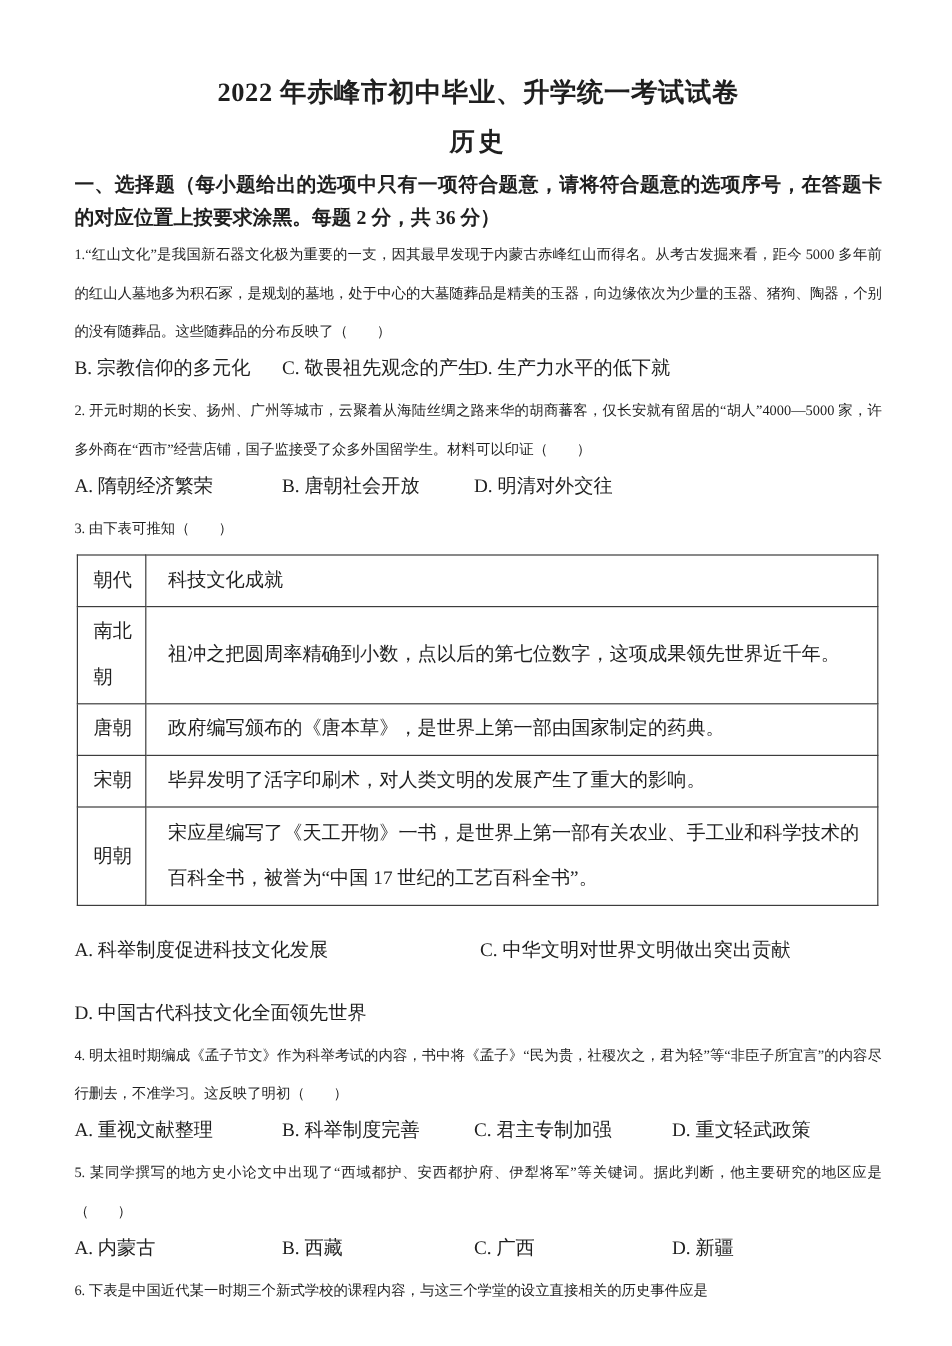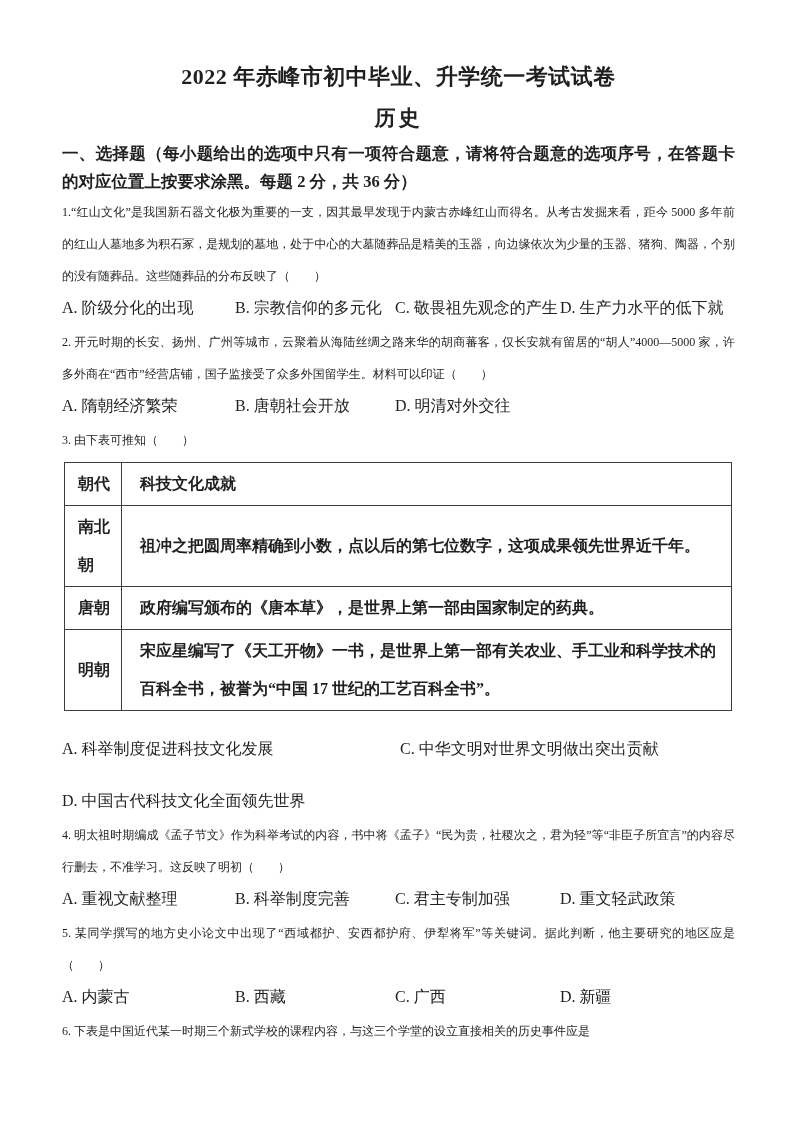--- a/index.html
+++ b/index.html
@@ -62,21 +62,21 @@
   .option { white-space: nowrap; }
   .qtable {
     border-collapse: collapse;
     width: 668px;
     margin: 6px 0 22px 2px;
     font-size: 16px;
     table-layout: fixed;
   }
   .qtable th, .qtable td {
     border: 1px solid #3d3d3d;
-    font-weight: 700;
+    font-weight: 400;
     text-align: left;
     vertical-align: middle;
     padding: 2px 6px 2px 13px;
     line-height: 38px;
   }
   .qtable .col-dynasty { width: 57px; }
   .qtable th.desc, .qtable td.desc { padding-left: 18px; }
   .qtable tbody tr:nth-child(1) { height: 42px; }
   .qtable tbody tr:nth-child(2) { height: 80px; }
   .qtable tbody tr:nth-child(3) { height: 42px; }
@@ -89,21 +89,20 @@
 <div class="page">
 
   <h1 class="doc-title">2022 年赤峰市初中毕业、升学统一考试试卷</h1>
   <h2 class="doc-subject">历史</h2>
 
   <p class="section-heading">一、选择题（每小题给出的选项中只有一项符合题意，请将符合题意的选项序号，在答题卡的对应位置上按要求涂黑。每题 2 分，共 36 分）</p>
 
   <section class="question">
     <p class="stem">1.“红山文化”是我国新石器文化极为重要的一支，因其最早发现于内蒙古赤峰红山而得名。从考古发掘来看，距今 5000 多年前的红山人墓地多为积石冢，是规划的墓地，处于中心的大墓随葬品是精美的玉器，向边缘依次为少量的玉器、猪狗、陶器，个别的没有随葬品。这些随葬品的分布反映了（　　）</p>
     <div class="options">
-      <span class="option">A. 阶级分化的出现</span>
       <span class="option">B. 宗教信仰的多元化</span>
       <span class="option">C. 敬畏祖先观念的产生</span>
       <span class="option">D. 生产力水平的低下就</span>
     </div>
   </section>
 
   <section class="question">
     <p class="stem">2. 开元时期的长安、扬州、广州等城市，云聚着从海陆丝绸之路来华的胡商蕃客，仅长安就有留居的“胡人”4000—5000 家，许多外商在“西市”经营店铺，国子监接受了众多外国留学生。材料可以印证（　　）</p>
     <div class="options">
       <span class="option">A. 隋朝经济繁荣</span>
@@ -121,20 +120,24 @@
           <th class="col-dynasty">朝代</th>
           <th class="desc">科技文化成就</th>
         </tr>
         <tr>
           <td class="col-dynasty">南北朝</td>
           <td class="desc">祖冲之把圆周率精确到小数，点以后的第七位数字，这项成果领先世界近千年。</td>
         </tr>
         <tr>
           <td class="col-dynasty">唐朝</td>
           <td class="desc">政府编写颁布的《唐本草》，是世界上第一部由国家制定的药典。</td>
+        </tr>
+        <tr>
+          <td class="col-dynasty">宋朝</td>
+          <td class="desc">毕昇发明了活字印刷术，对人类文明的发展产生了重大的影响。</td>
         </tr>
         <tr>
           <td class="col-dynasty">明朝</td>
           <td class="desc">宋应星编写了《天工开物》一书，是世界上第一部有关农业、手工业和科学技术的百科全书，被誉为“中国 17 世纪的工艺百科全书”。</td>
         </tr>
       </tbody>
     </table>
 
     <div class="options two-col">
       <span class="option">A. 科举制度促进科技文化发展</span>

